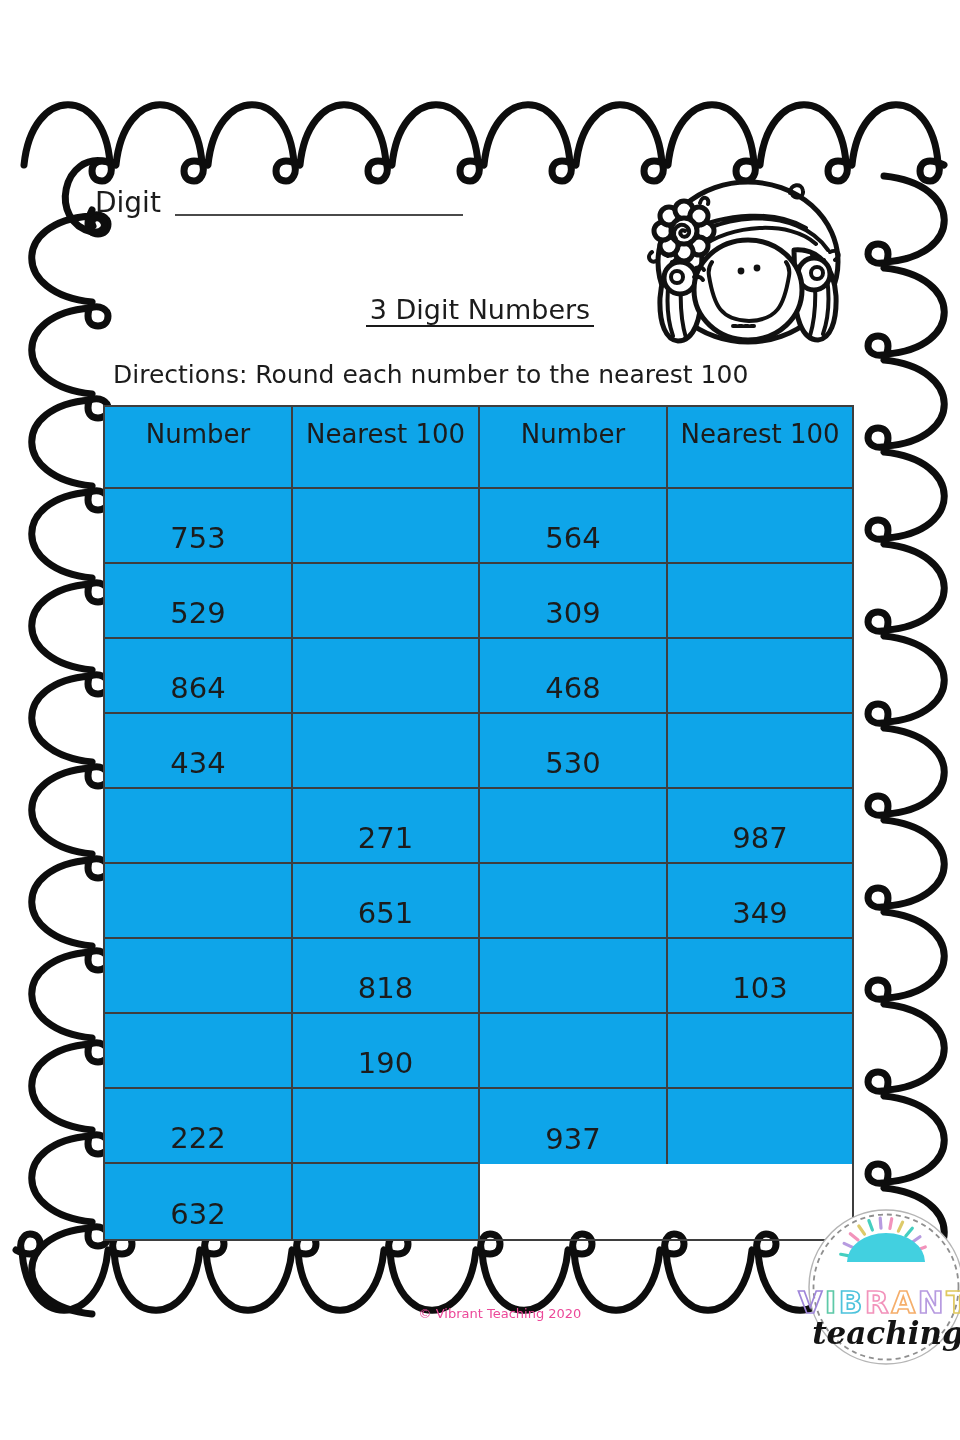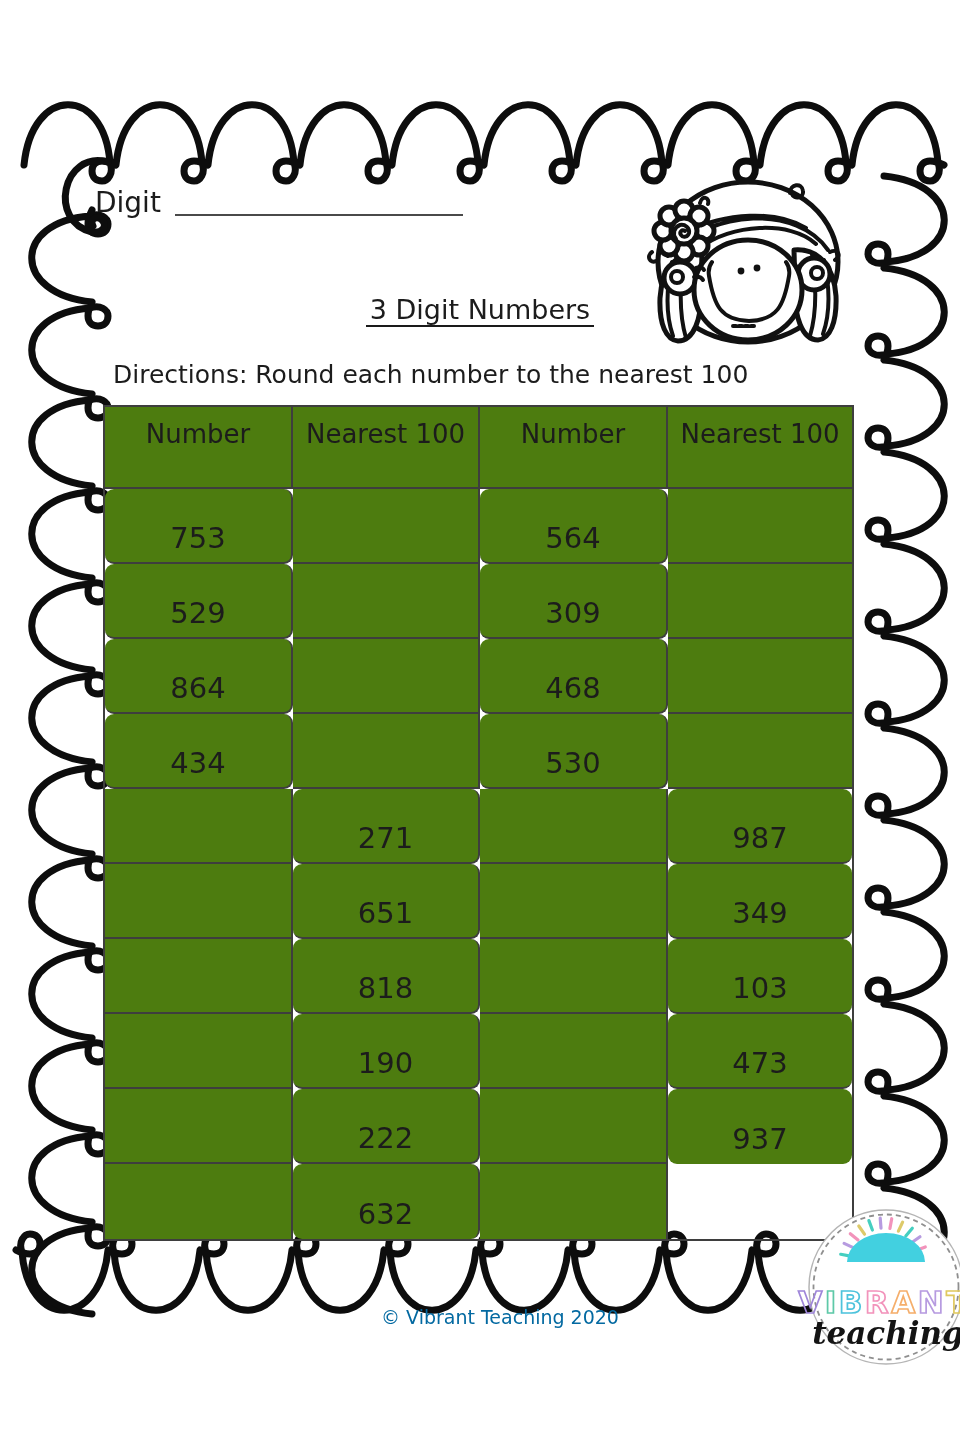--- a/index.html
+++ b/index.html
@@ -24,28 +24,28 @@
     left:103px;top:405px;
     display:grid;
     grid-template-columns:188px 187px 188px 184px;
     grid-template-rows:82px repeat(10,75px);
     border:2px solid #3e3e3e;
   }
   .cell{
     border-right:2px solid #3e3e3e;
     border-bottom:2px solid #3e3e3e;
     display:flex;justify-content:center;
-    background:#4d7c0f;
+    background:#0ea5e9;
   }
   .cell:nth-child(4n){border-right:none;}
   .tbl .cell:nth-last-child(-n+4){border-bottom:none;}
   .th{font-size:26px;align-items:flex-start;padding-top:12px;}
-  .num{font-size:29px;align-items:center;padding-top:24px;border-radius:9px;}
+  .num{font-size:29px;align-items:center;padding-top:24px;}
   
-  .copyright{left:0;right:0;top:1306px;text-align:center;font-size:19px;color:#0369a1;padding-left:40px;}
+  .copyright{left:0;right:0;top:1306px;text-align:center;font-size:13px;color:#ec4899;padding-left:40px;}
   
   svg{position:absolute;overflow:visible;}
   .border-svg{left:0;top:0;}
   .loop{fill:none;stroke:#0d0d0d;stroke-width:7;stroke-linecap:round;stroke-linejoin:round;}
   .ink{fill:#ffffff;stroke:#111;stroke-width:5;stroke-linecap:round;stroke-linejoin:round;}
   .stroke-only{fill:none;stroke:#111;stroke-width:4;stroke-linecap:round;stroke-linejoin:round;}
 </style>
 </head>
 <body>
 
@@ -149,21 +149,20 @@
   <div class="cell num">349</div>
   <div class="cell"></div>
   <div class="cell num">818</div>
   <div class="cell"></div>
 
   <div class="cell num">103</div>
   <div class="cell"></div>
   <div class="cell num">190</div>
   <div class="cell"></div>
 
-  <div class="cell num">473</div>
   <div class="cell"></div>
   <div class="cell num">222</div>
   <div class="cell"></div>
 
   <div class="cell num">937</div>
   <div class="cell"></div>
   <div class="cell num">632</div>
   <div class="cell"></div>
 </div>
 

